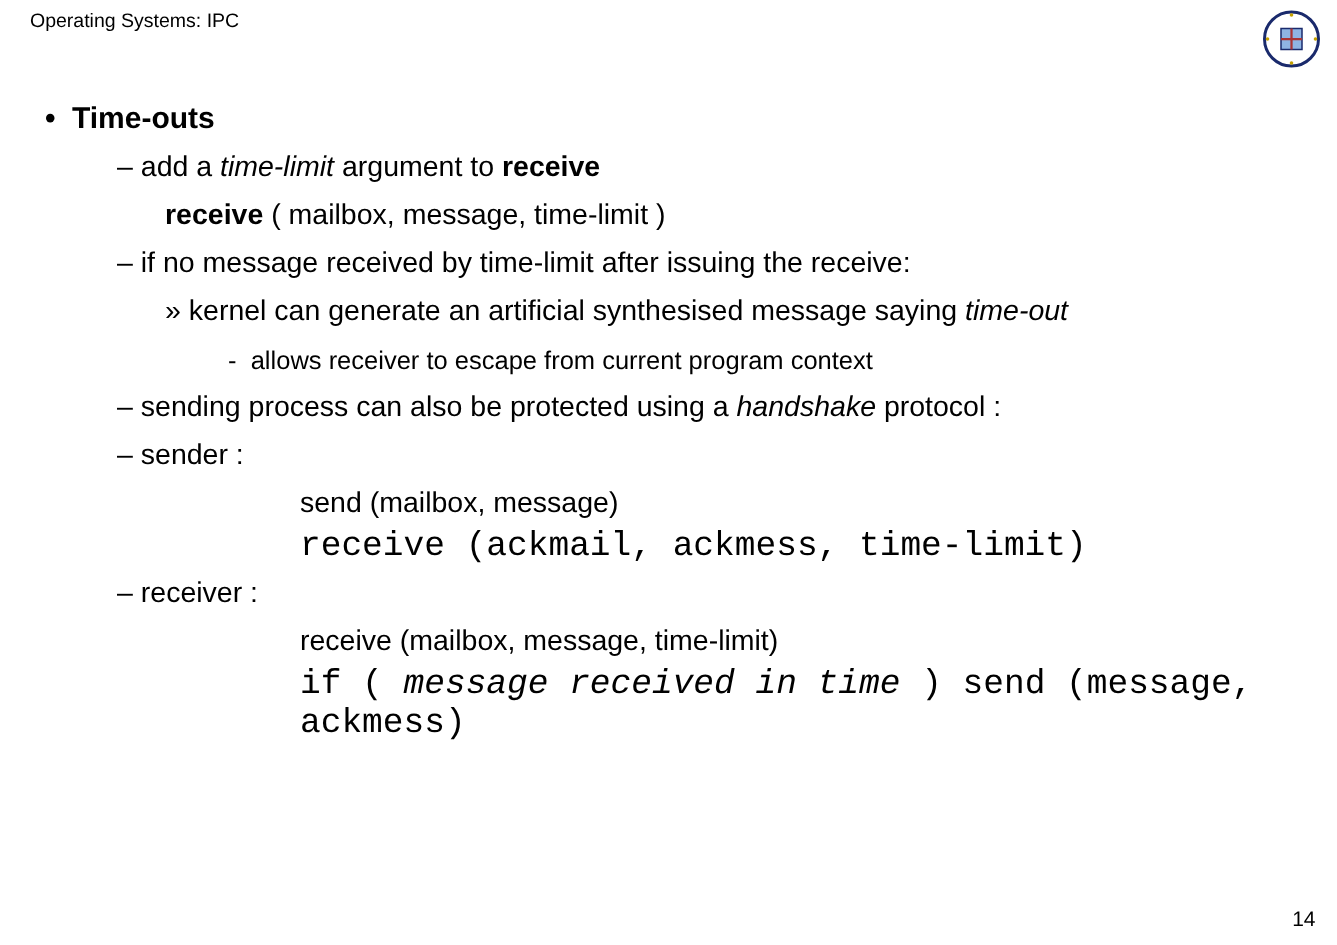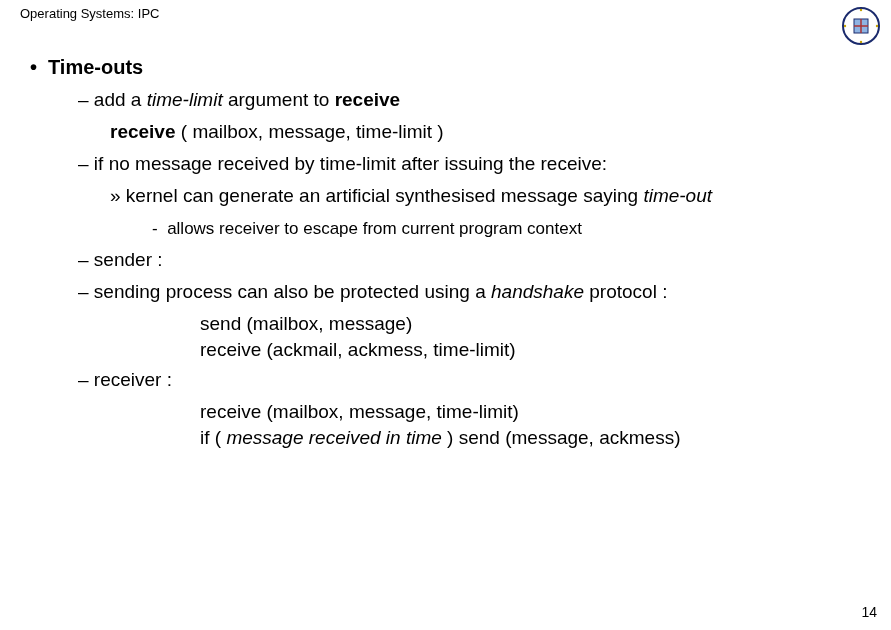--- a/index.html
+++ b/index.html
@@ -20,21 +20,21 @@
 }
 .crest {
   position: absolute;
   top: 6px;
   right: 10px;
   width: 40px;
   height: 40px;
 }
 .content {
   position: absolute;
-  top: 56px;
+  top: 68px;
   left: 30px;
   right: 30px;
 }
 .l1 {
   font-size: 20px;
   font-weight: bold;
   margin: 0 0 10px 0;
   padding: 0;
 }
 .l1 .bullet { display:inline-block; width: 18px; }
@@ -48,22 +48,23 @@
 }
 .l3 {
   font-size: 19px;
   margin: 0 0 6px 80px;
 }
 .l4 {
   font-size: 17px;
   margin: 12px 0 10px 122px;
 }
 .code1 {
-  font-size: 19px;
+  font-size: 23px;
   margin: 0 0 8px 170px;
+  font-family: Liberation Mono, monospace;
 }
 .code2 {
   font-size: 19px;
   margin: 0 0 4px 170px;
 }
 .ital { font-style: italic; }
 .bold { font-weight: bold; }
 .pagenum {
   position: absolute;
   right: 14px;
@@ -115,26 +116,26 @@
   </p>
 
 
   <p class="l4">
     <span>-</span>&nbsp;
     <span>allows receiver to escape from current program context</span>
   </p>
 
   <p class="l2">
     <span>–</span>
-    <span>sender :</span>
+    <span>sending process can also be protected using a </span><span class="ital">handshake</span><span> protocol :</span>
   </p>
 
   <p class="l2">
     <span>–</span>
-    <span>sending process can also be protected using a </span><span class="ital">handshake</span><span> protocol :</span>
+    <span>sender :</span>
   </p>
 
   <p class="code2">send (mailbox, message)</p>
   <p class="code1">receive (ackmail, ackmess, time-limit)</p>
 
   <p class="l2">
     <span>–</span>
     <span>receiver :</span>
   </p>
 

